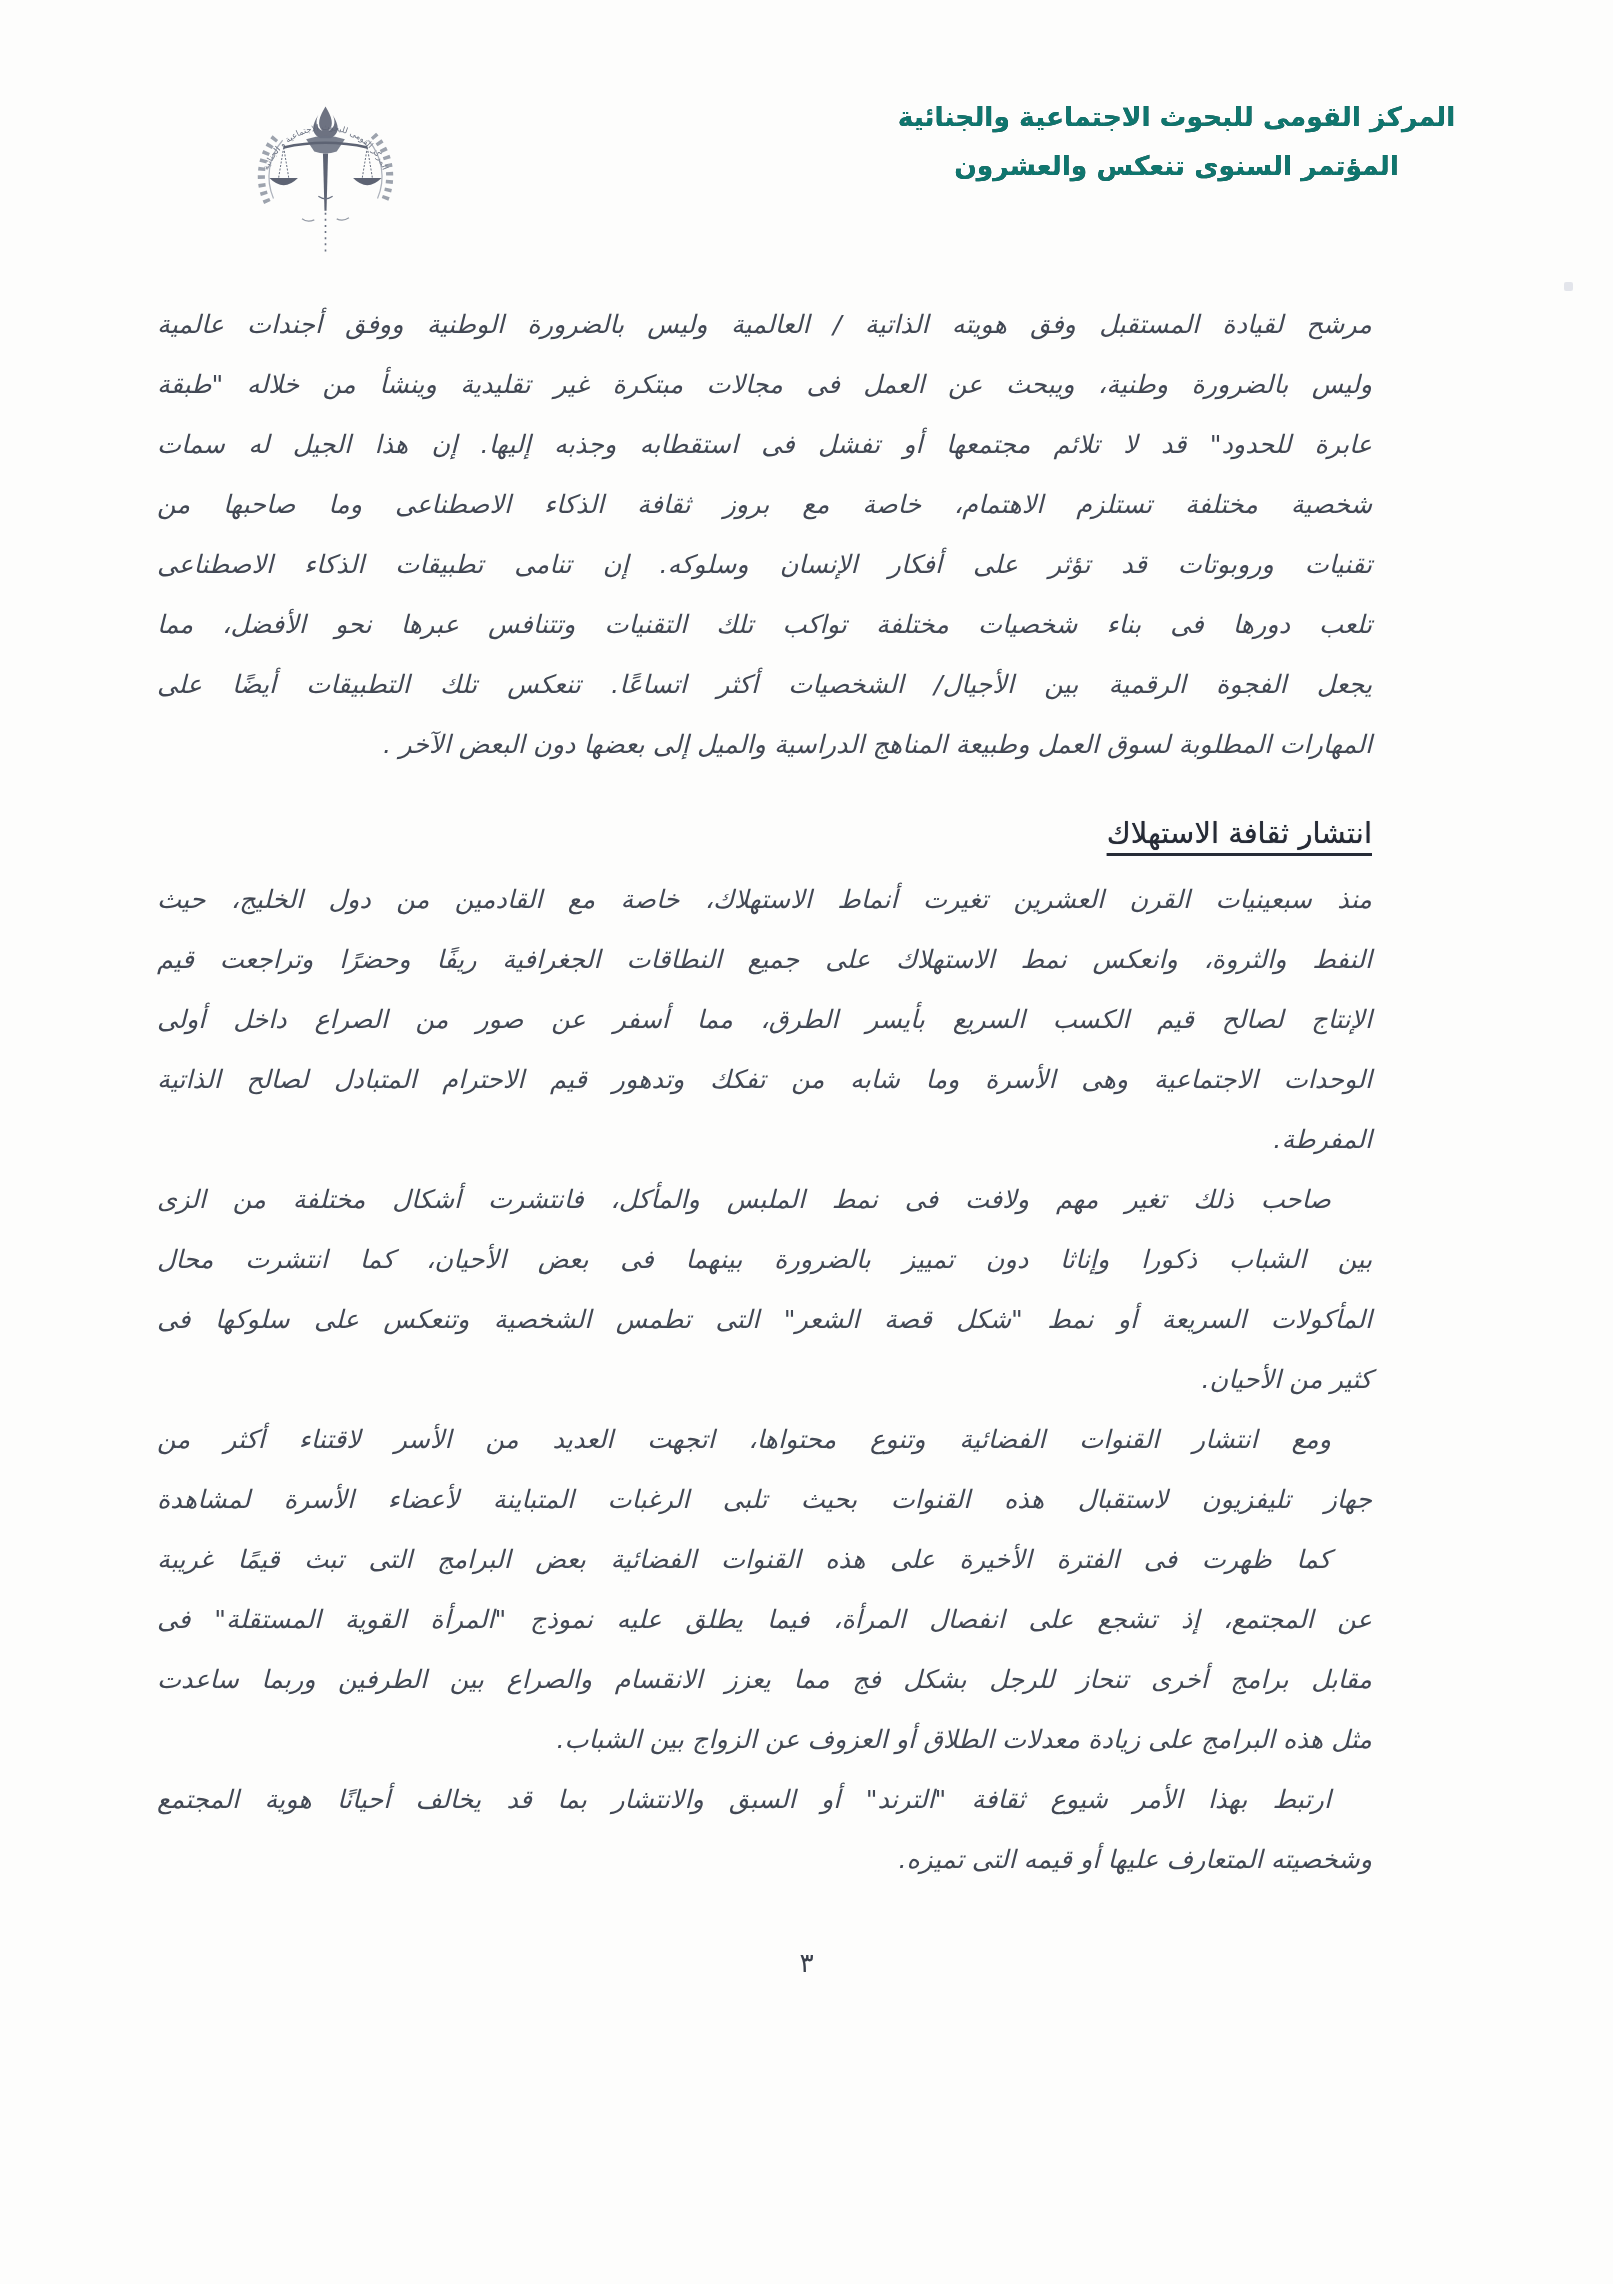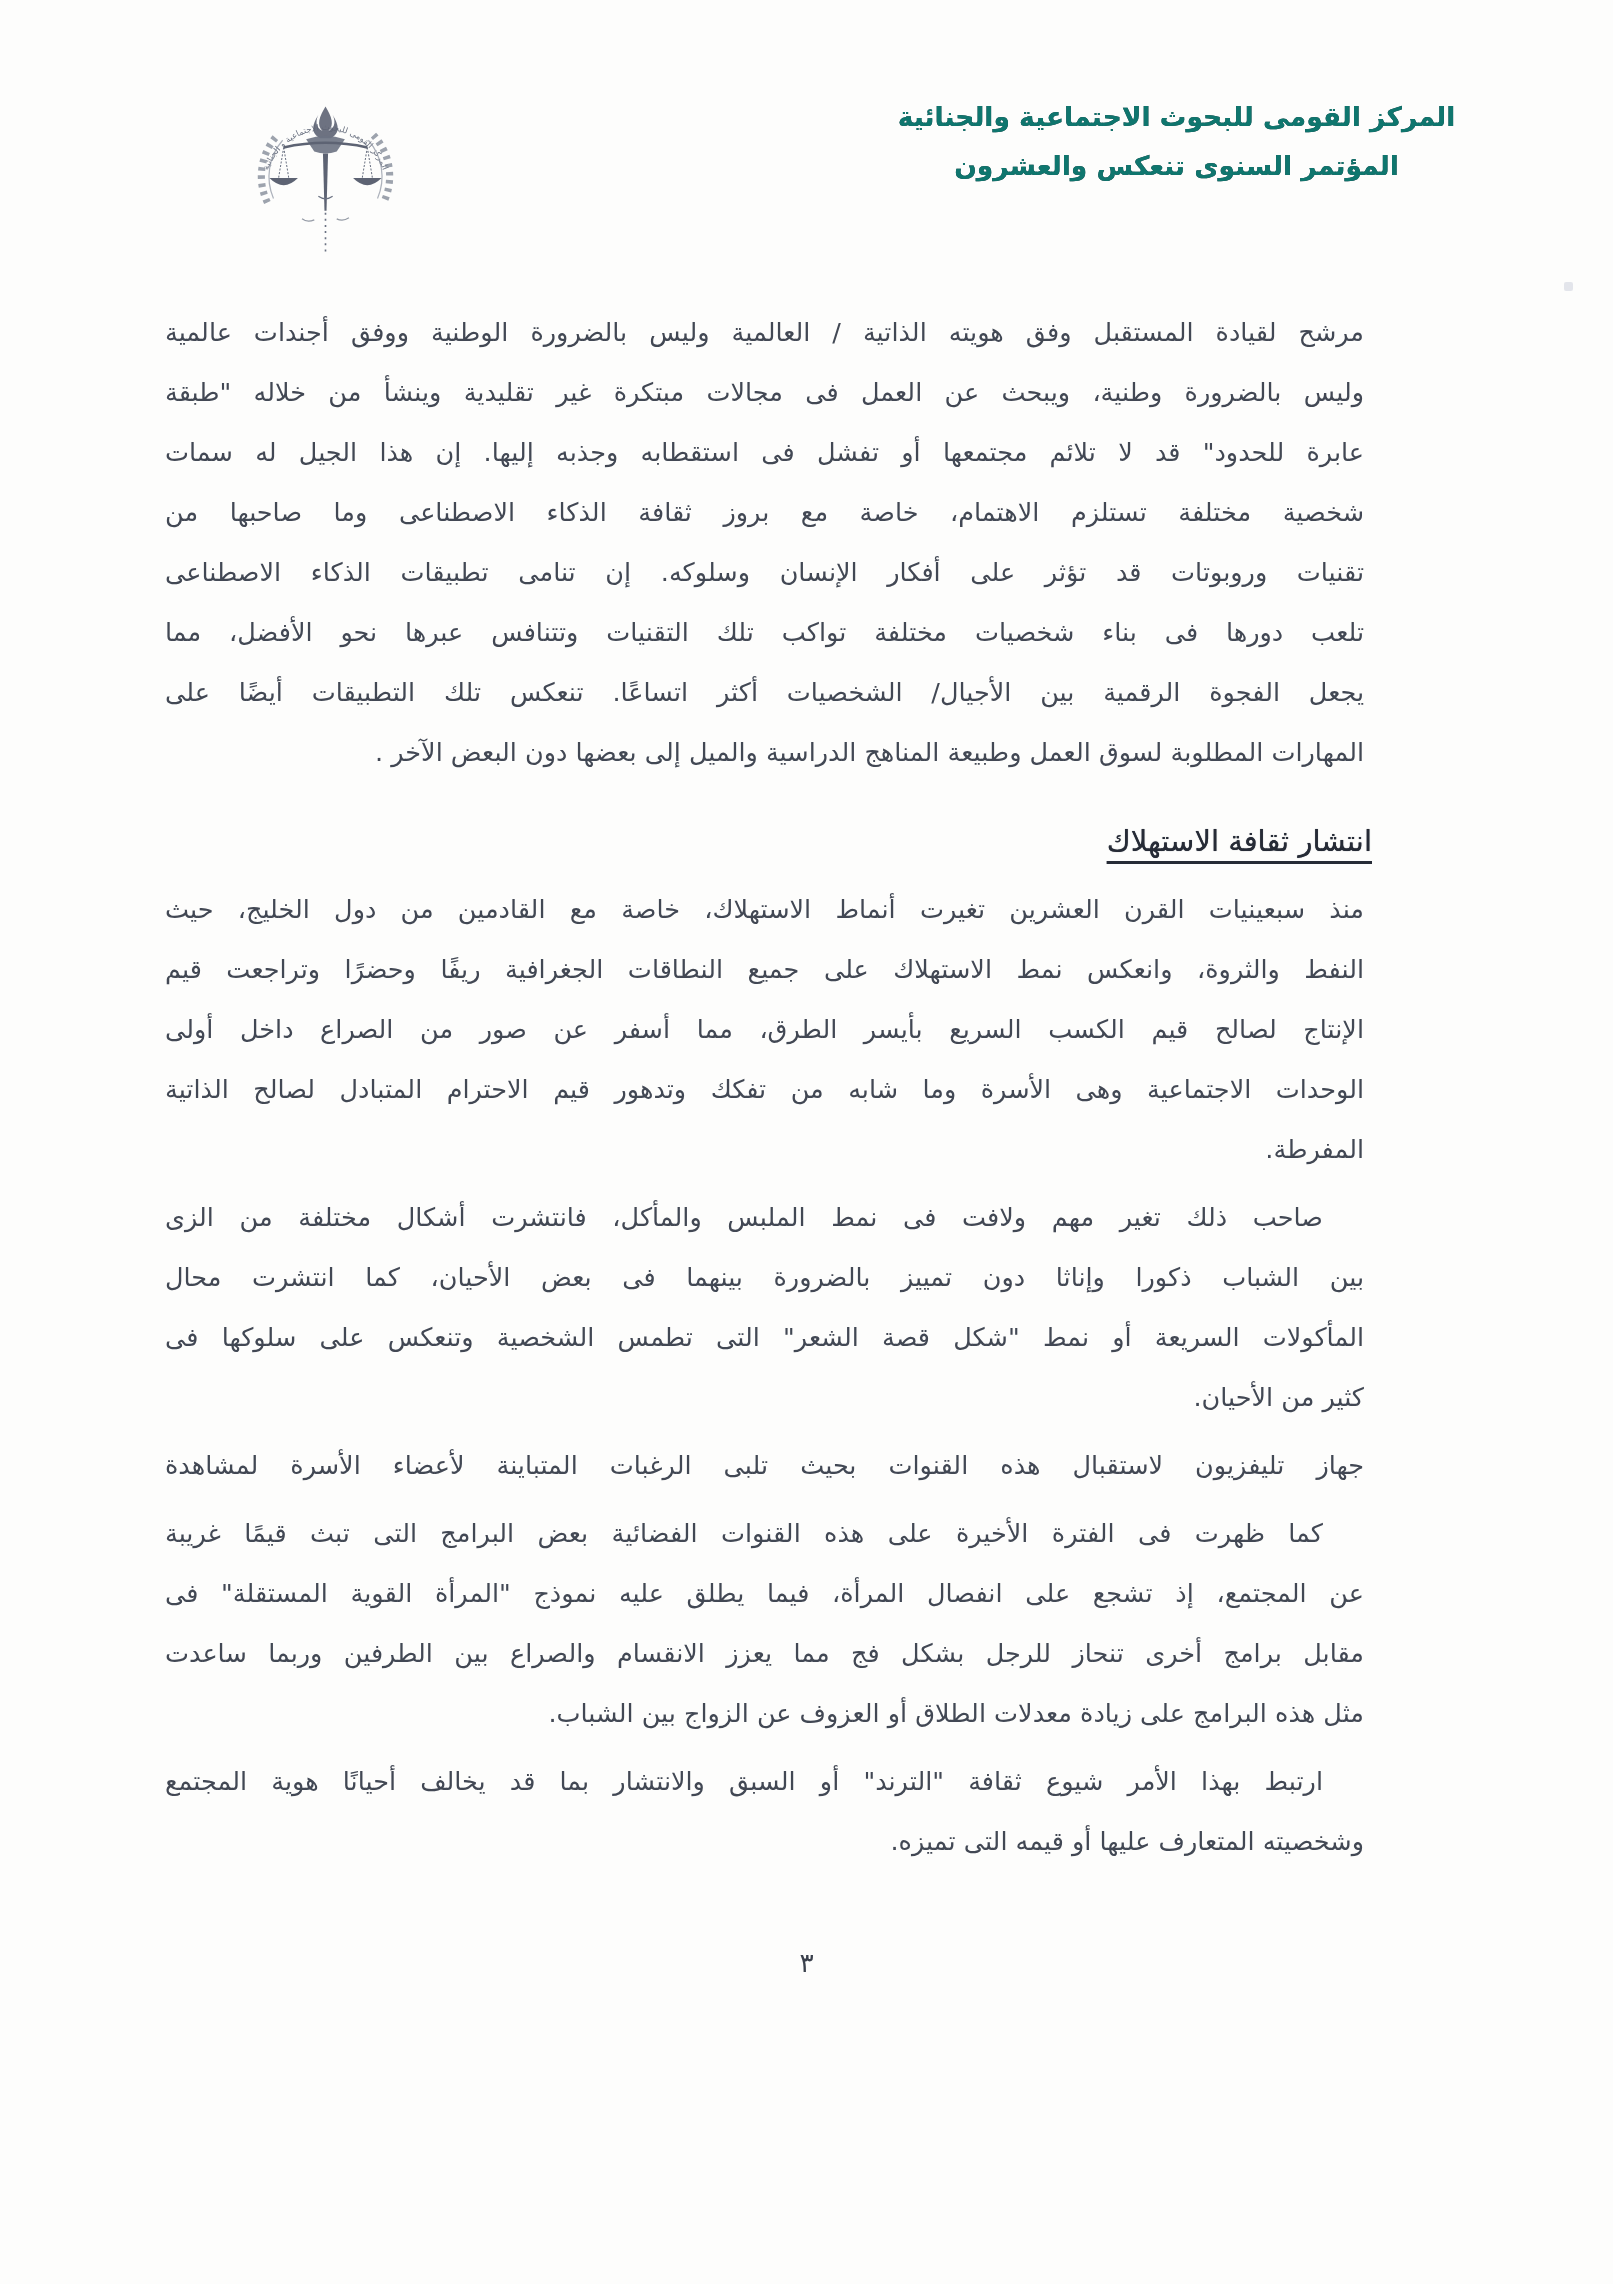--- a/index.html
+++ b/index.html
@@ -21,21 +21,21 @@
     text-shadow:0 0 0.6px #2b303b;
   }
   .logo{position:absolute;top:82px;left:249px;width:153px;height:192px;}
   
   .content{
     position:absolute;top:294px;left:157px;width:1215px;
     font-size:25.5px;line-height:60px;
     color:#424854;
     direction:rtl;
   }
-  .para{margin:8px;padding:0;}
+  .para{margin:0;padding:0;font-style:italic;}
   .ln{
     text-align:justify;
     text-align-last:justify;
     height:60px;
   }
   .ln.end{text-align:left;text-align-last:right;}
   .ln.ind{padding-right:41px;}
   .heading{
     font-size:29px;font-weight:normal;color:#262b36;
     line-height:60px;
@@ -120,20 +120,21 @@
     </div>
 
     <div class="para">
       <div class="ln ind">صاحب ذلك تغير مهم ولافت فى نمط الملبس والمأكل، فانتشرت أشكال مختلفة من الزى</div>
       <div class="ln">بين الشباب ذكورا وإناثا دون تمييز بالضرورة بينهما فى بعض الأحيان، كما انتشرت محال</div>
       <div class="ln">المأكولات السريعة أو نمط "شكل قصة الشعر" التى تطمس الشخصية وتنعكس على سلوكها فى</div>
       <div class="ln end">كثير من الأحيان.</div>
     </div>
 
     <div class="para">
+      <div class="ln ind">ومع انتشار القنوات الفضائية وتنوع محتواها، اتجهت العديد من الأسر لاقتناء أكثر من</div>
       <div class="ln">جهاز تليفزيون لاستقبال هذه القنوات بحيث تلبى الرغبات المتباينة لأعضاء الأسرة لمشاهدة</div>
     </div>
 
     <div class="para">
       <div class="ln ind">كما ظهرت فى الفترة الأخيرة على هذه القنوات الفضائية بعض البرامج التى تبث قيمًا غريبة</div>
       <div class="ln">عن المجتمع، إذ تشجع على انفصال المرأة، فيما يطلق عليه نموذج "المرأة القوية المستقلة" فى</div>
       <div class="ln">مقابل برامج أخرى تنحاز للرجل بشكل فج مما يعزز الانقسام والصراع بين الطرفين وربما ساعدت</div>
       <div class="ln end">مثل هذه البرامج على زيادة معدلات الطلاق أو العزوف عن الزواج بين الشباب.</div>
     </div>
 

